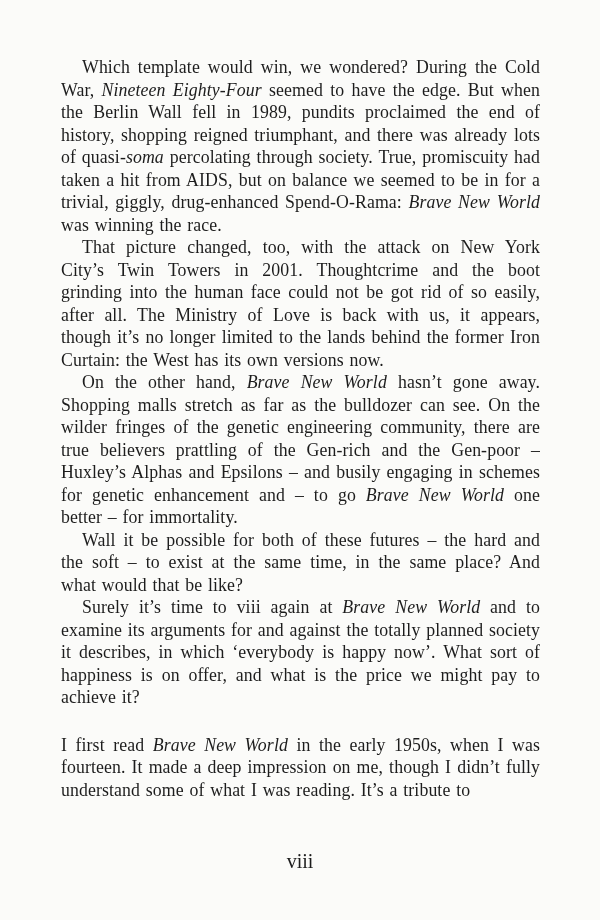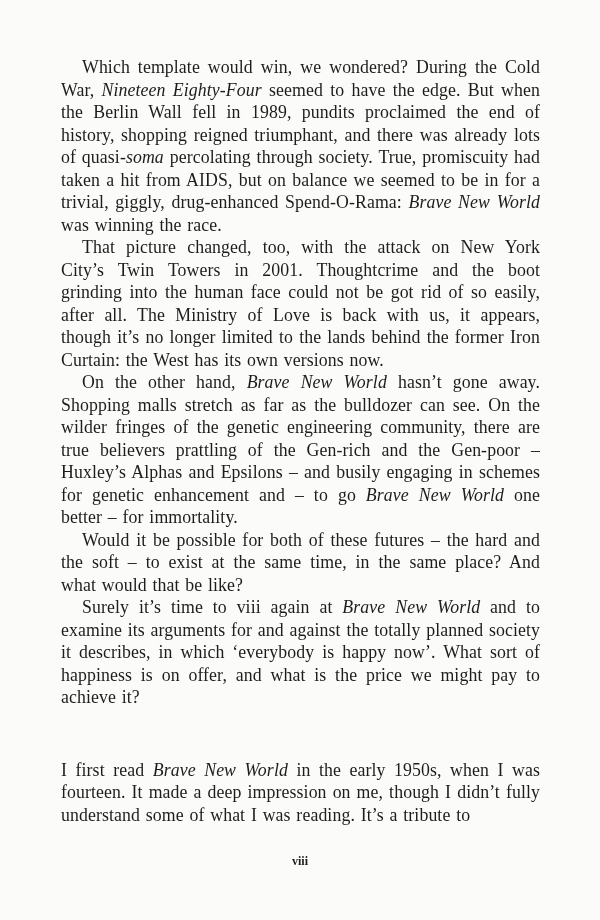--- a/index.html
+++ b/index.html
@@ -32,42 +32,41 @@
     line-height: 22.5px;
     text-align: justify;
     text-justify: inter-word;
     letter-spacing: 0.1px;
     word-spacing: 1.2px;
   }
   .text-block p.indent {
     text-indent: 21px;
   }
   .text-block p.section-break {
-    margin-top: 50px;
+    margin-top: 25px;
   }
   .text-block i {
     font-style: italic;
   }
   .folio {
     position: absolute;
     left: 0;
     top: 851px;
     width: 600px;
     text-align: center;
-    font-size: 12px;
+    font-size: 20px;
     line-height: 20px;
-    font-weight: bold;
   }
 </style>
 </head>
 <body>
 
 <div class="page">
   <div class="text-block">
       <p class="indent"><span>Which template would win, we wondered? During the Cold War, </span><i>Nineteen Eighty-Four</i><span> seemed to have the edge. But when the Berlin Wall fell in 1989, pundits proclaimed the end of history, shopping reigned triumphant, and there was already lots of quasi-</span><i>soma</i><span> percolating through society. True, promiscuity had taken a hit from AIDS, but on balance we seemed to be in for a trivial, giggly, drug-enhanced Spend-O-Rama: </span><i>Brave New World</i><span> was winning the race.</span></p>
       <p class="indent"><span>That picture changed, too, with the attack on New York City’s Twin Towers in 2001. Thoughtcrime and the boot grinding into the human face could not be got rid of so easily, after all. The Ministry of Love is back with us, it appears, though it’s no longer limited to the lands behind the former Iron Curtain: the West has its own versions now.</span></p>
       <p class="indent"><span>On the other hand, </span><i>Brave New World</i><span> hasn’t gone away. Shopping malls stretch as far as the bulldozer can see. On the wilder fringes of the genetic engineering community, there are true believers prattling of the Gen-rich and the Gen-poor – Huxley’s Alphas and Epsilons – and busily engaging in schemes for genetic enhancement and – to go </span><i>Brave New World</i><span> one better – for immortality.</span></p>
-      <p class="indent"><span>Would it be possible for both of these futures – the hard and the soft – to exist at the same time, in the same place? And what would that be like?</span></p>
+      <p class="indent"><span>Wall it be possible for both of these futures – the hard and the soft – to exist at the same time, in the same place? And what would that be like?</span></p>
       <p class="indent"><span>Surely it’s time to viii again at </span><i>Brave New World</i><span> and to examine its arguments for and against the totally planned society it describes, in which ‘everybody is happy now’. What sort of happiness is on offer, and what is the price we might pay to achieve it?</span></p>
       <p class="section-break"><span>I first read </span><i>Brave New World</i><span> in the early 1950s, when I was fourteen. It made a deep impression on me, though I didn’t fully understand some of what I was reading. It’s a tribute to</span></p>
     </div>
   <div class="folio">viii</div>
 </div>
 
 </body></html>

